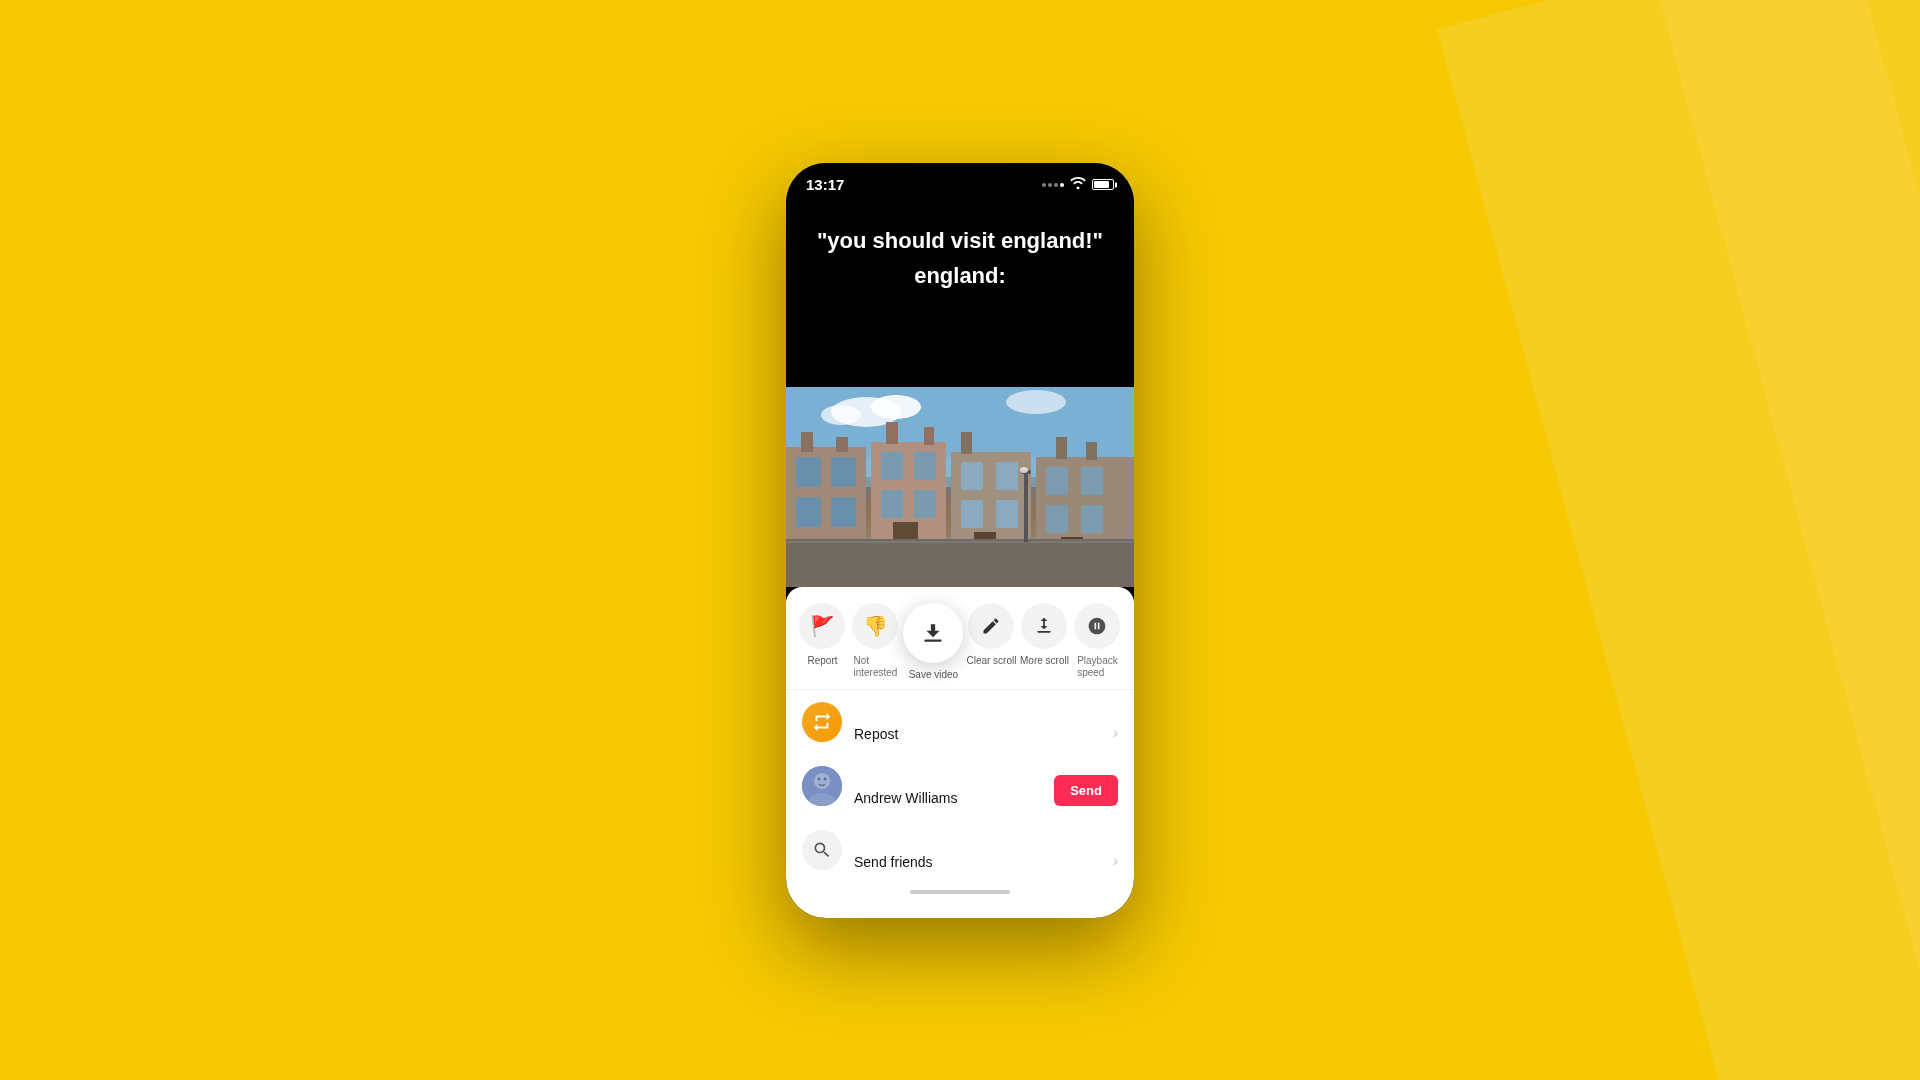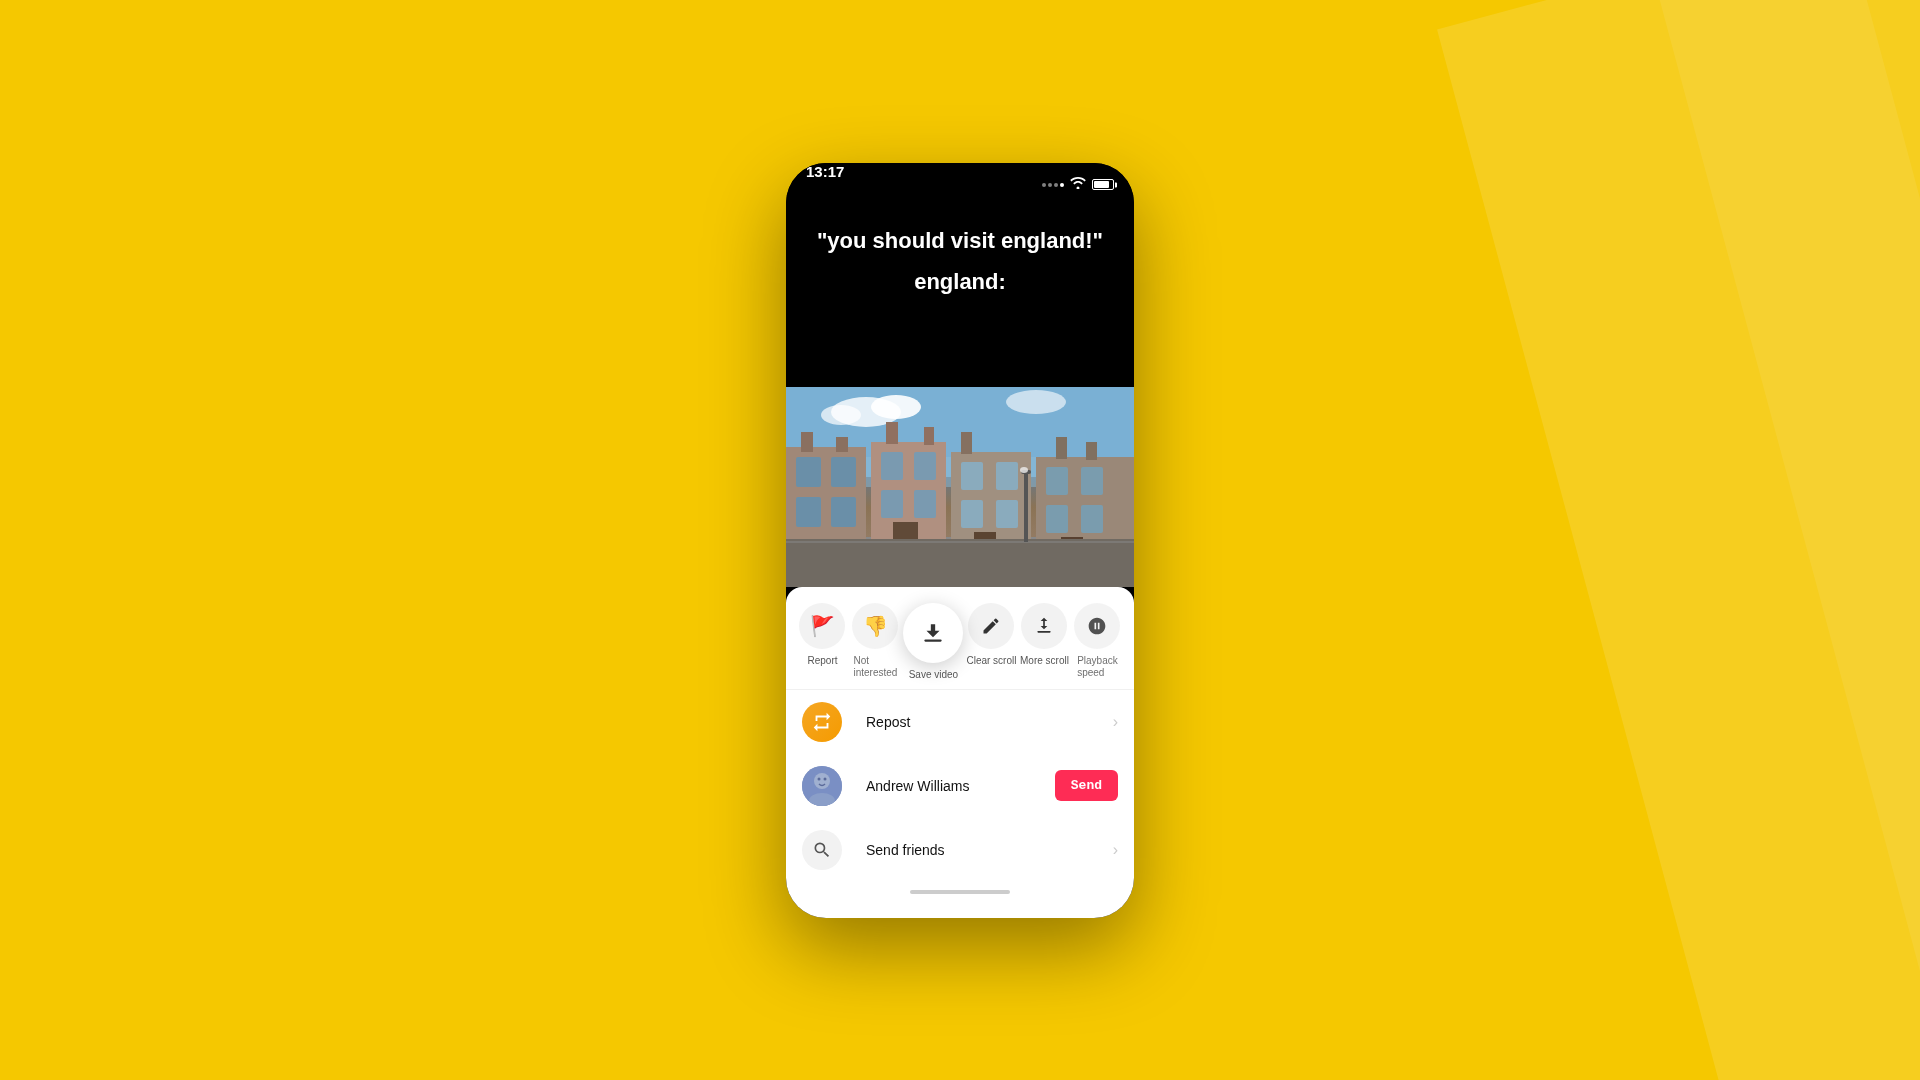--- a/index.html
+++ b/index.html
@@ -52,20 +52,21 @@
       position: relative;
       display: flex;
       flex-direction: column;
     }
 
     
     .status-bar {
       background: #000;
       height: 44px;
       display: flex;
+      align-items: center;
       justify-content: space-between;
       padding: 0 20px;
       flex-shrink: 0;
     }
 
     .status-time {
       color: #fff;
       font-size: 15px;
       font-weight: 600;
     }
@@ -145,21 +146,21 @@
       font-weight: 800;
       text-shadow: 2px 2px 4px rgba(0,0,0,0.8);
       line-height: 1.3;
       padding: 0 20px;
     }
 
     .video-caption {
       color: #fff;
       font-size: 22px;
       font-weight: 700;
-      margin-top: 14px;
+      margin-top: 8px;
       text-shadow: 2px 2px 4px rgba(0,0,0,0.8);
     }
 
     .video-image-area {
       position: absolute;
       bottom: 0;
       left: 0;
       right: 0;
       height: 200px;
       background: linear-gradient(180deg, #6b9bd2 0%, #4a7db5 30%, #8b7355 60%, #a0887a 100%);
@@ -280,23 +281,23 @@
       align-items: center;
       justify-content: center;
       cursor: pointer;
       color: #555;
       font-size: 16px;
     }
 
     
     .list-item {
       display: flex;
-      align-items: center;
+      align-items: flex-end;
       padding: 12px 16px;
-      gap: 24px;
+      gap: 12px;
       cursor: pointer;
     }
 
     .list-icon-circle {
       width: 40px;
       height: 40px;
       border-radius: 50%;
       display: flex;
       align-items: center;
       justify-content: center;
@@ -334,21 +335,20 @@
 
     .send-button {
       background: #fe2c55;
       color: #fff;
       border: none;
       border-radius: 6px;
       padding: 8px 16px;
       font-size: 13px;
       font-weight: 600;
       cursor: pointer;
-      font-family: Liberation Mono, monospace;
     }
 
     
     .home-indicator {
       display: flex;
       justify-content: center;
       padding-top: 8px;
     }
 
     .home-bar {

